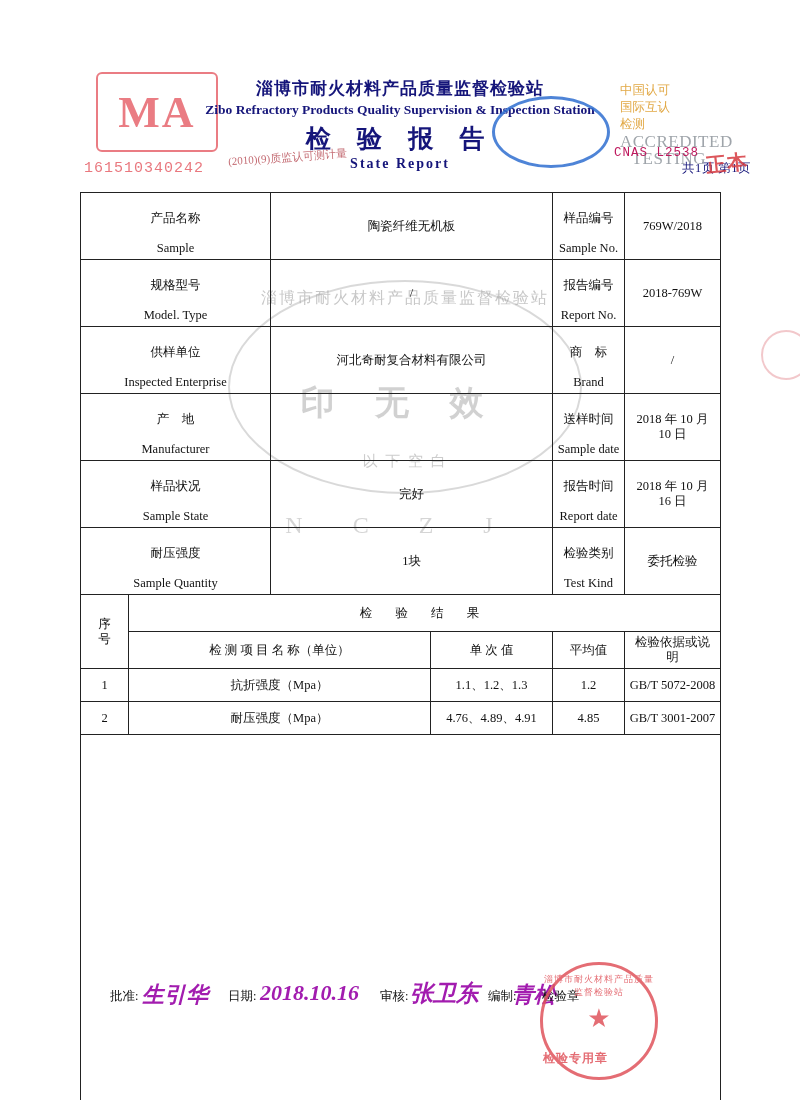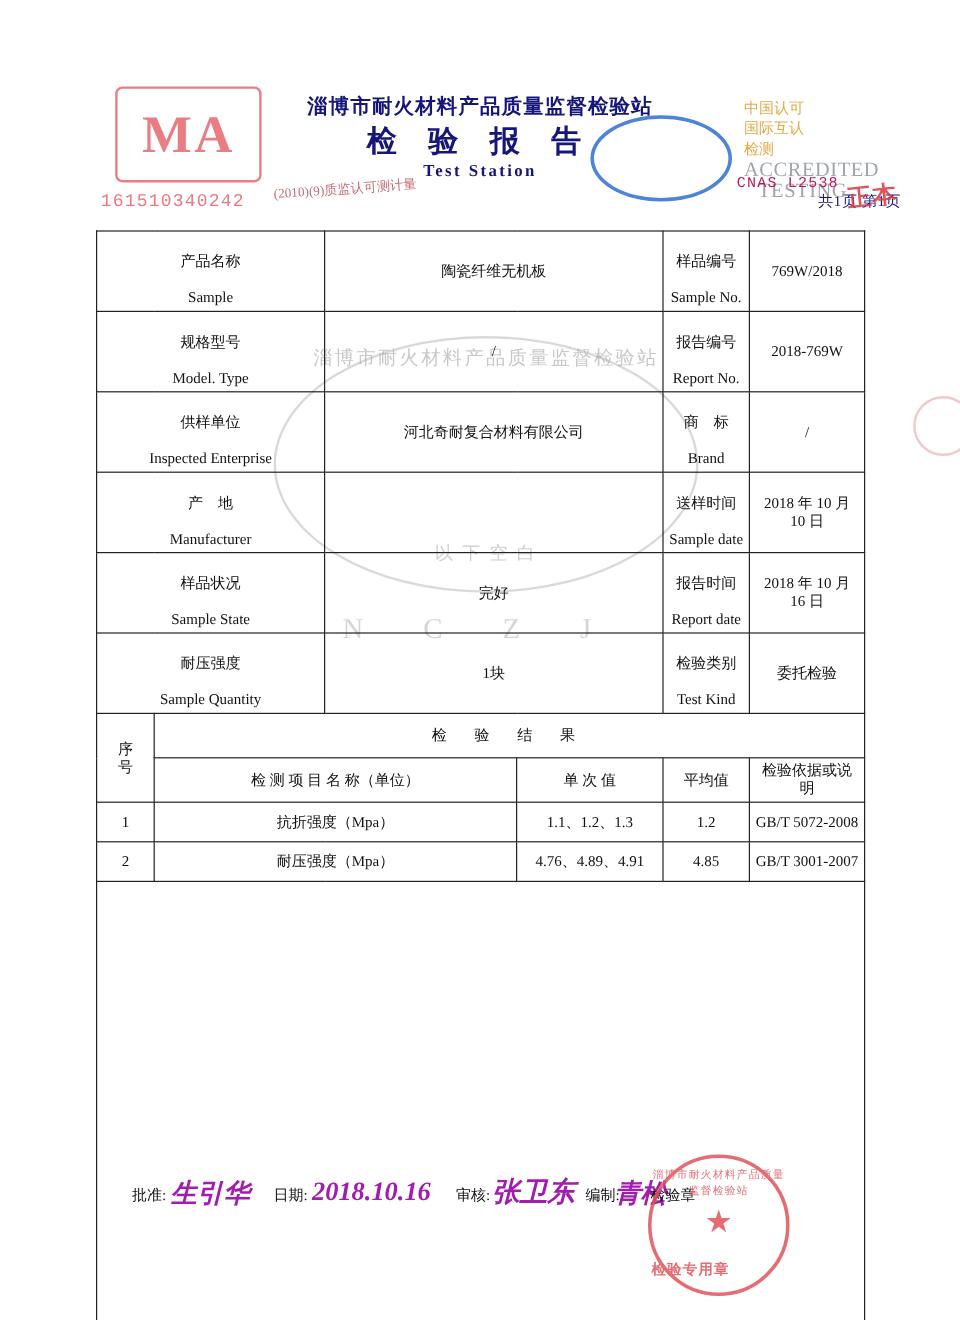--- a/index.html
+++ b/index.html
@@ -346,40 +346,42 @@
 <body>
 
 <div class="page">
 
   <div class="ma-logo">MA</div>
   <div class="ma-code">161510340242</div>
   <div class="ma-note">(2010)(9)质监认可测计量</div>
 
   <div class="header">
     <div class="org-cn">淄博市耐火材料产品质量监督检验站</div>
+    <div class="org-en">Zibo Refractory Products Quality Supervision  &amp;  Inspection Station</div>
     <div class="report-title-cn">检 验 报 告</div>
-    <div class="report-title-en">Test  Station</div>
+    <div class="report-title-en">State  Report</div>
   </div>
   <div class="page-no">共1页 第1页</div>
 
   <div class="cnas-logo">
     <div class="ellipse"></div>
   </div>
   <div class="cnas-side">
     <div>中国认可</div>
     <div>国际互认</div>
     <div>检测</div>
     <div class="grey">ACCREDITED</div>
     <div class="grey">TESTING</div>
   </div>
   <div class="cnas-num">CNAS L2538</div>
   <div class="zhengben">正本</div>
 
   <div class="stamp-oval" id="wm-main"></div>
   <div class="wm-arc-top">淄博市耐火材料产品质量监督检验站</div>
+  <div class="wm-center">印 无 效</div>
   <div class="wm-arc-bottom">以 下 空 白</div>
   <div class="wm-nczj">N    C    Z    J</div>
   <div class="wm-red-right-1"></div>
 
   <table class="table">
     <colgroup>
       <col style="width:48px">
       <col style="width:142px">
       <col style="width:160px">
       <col style="width:122px">

